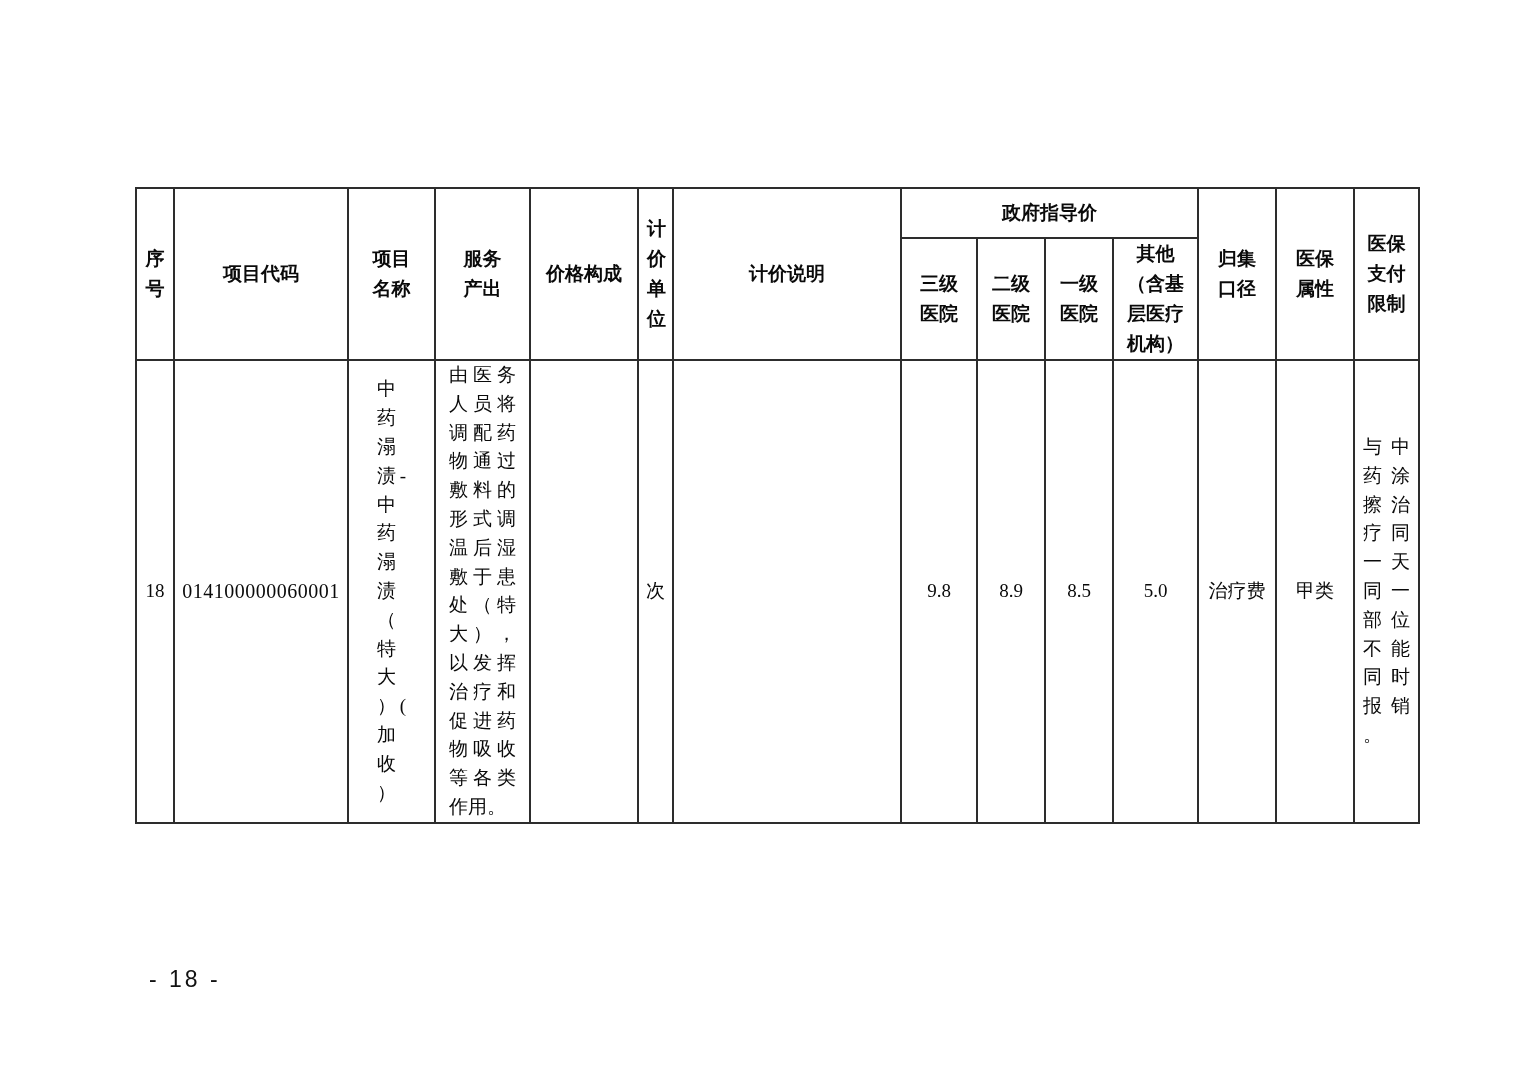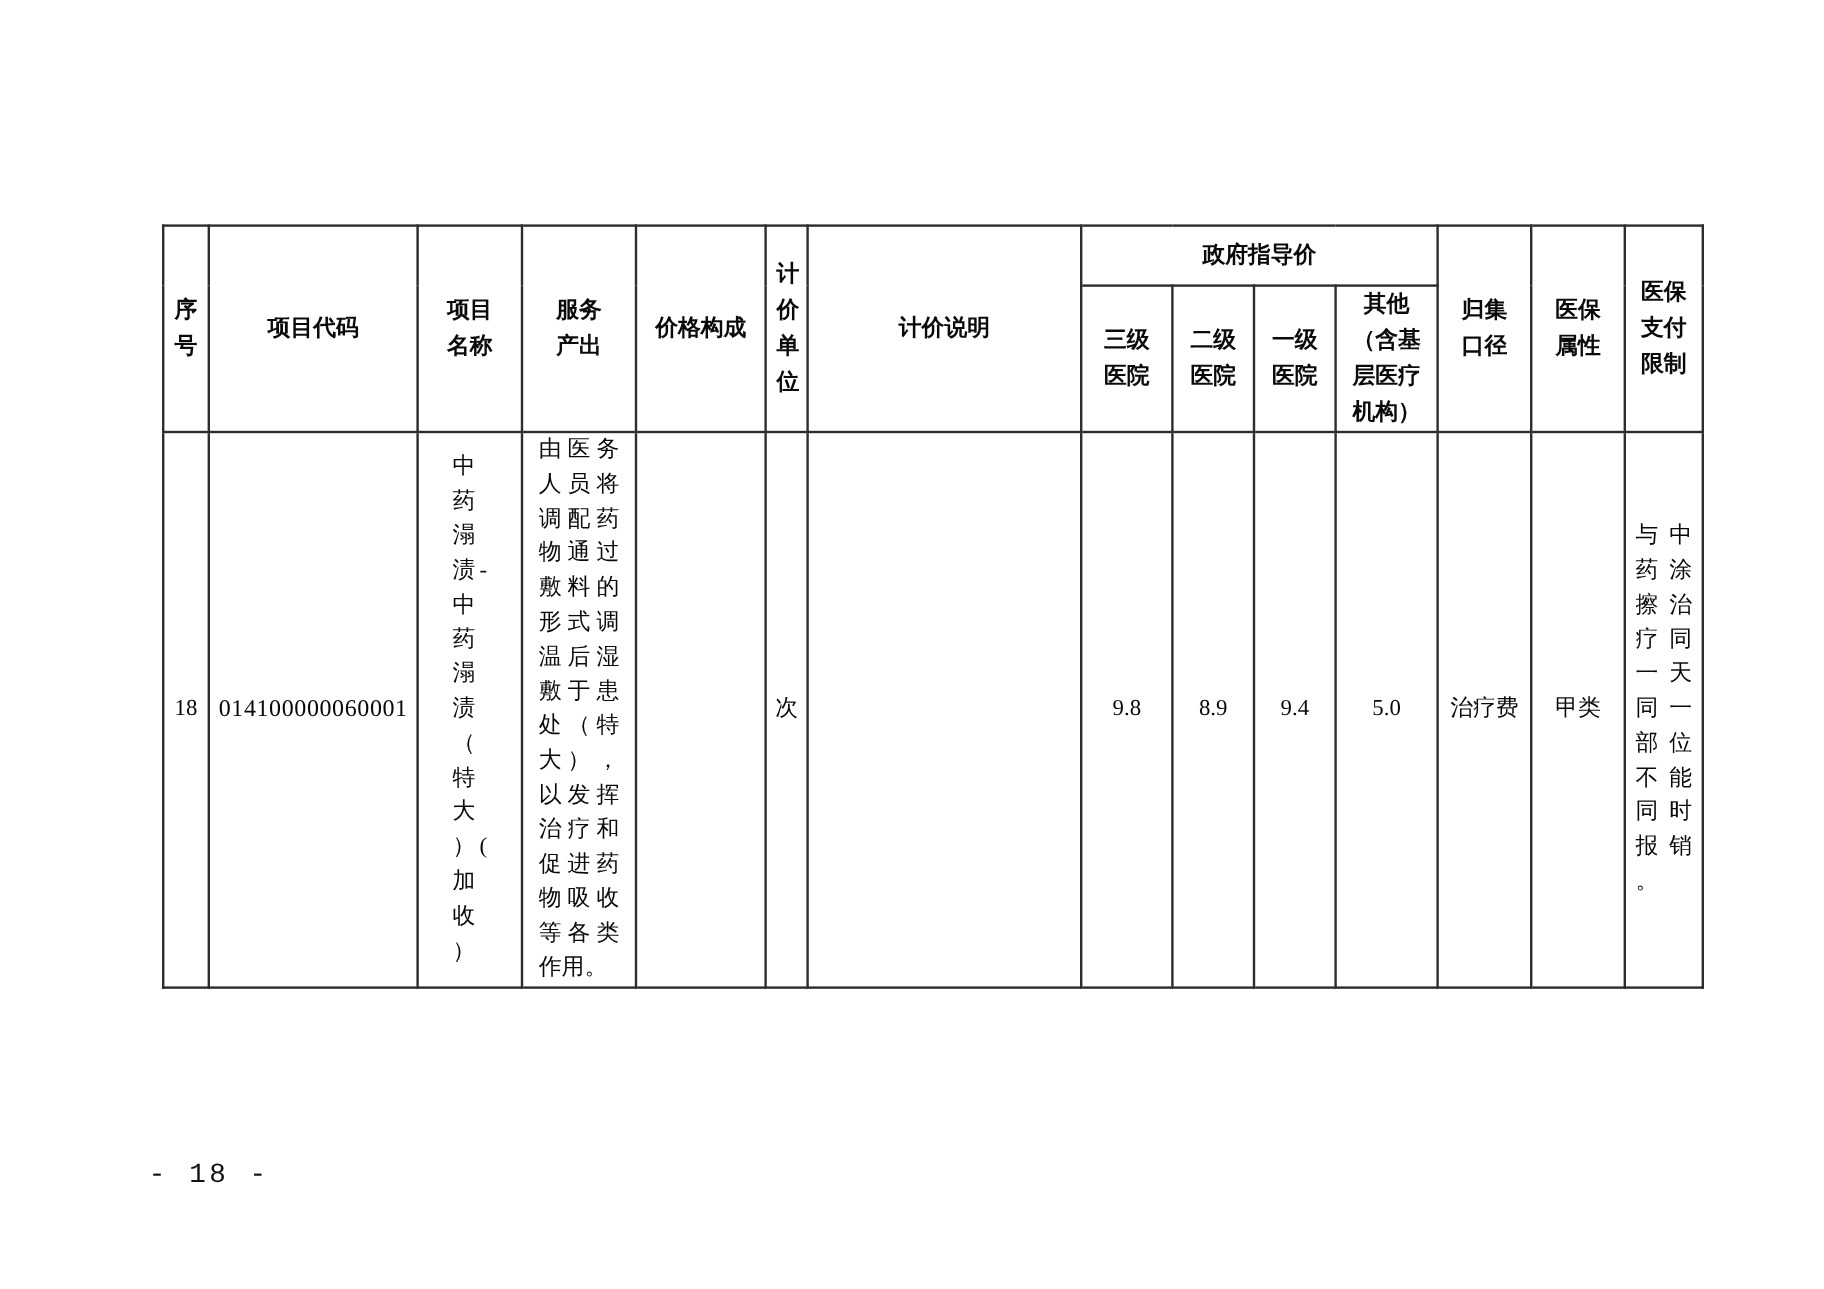--- a/index.html
+++ b/index.html
@@ -55,23 +55,23 @@
     line-break: anywhere;
   }
   .price-table td.dt.name-cell   { padding: 0 28px; }
   .price-table td.dt.output-cell { padding: 0 13px; }
   .price-table td.dt.limit-cell  { padding: 0 8px; margin-left: 44px; }
   tr.r-top  { height: 50px; }
   tr.r-sub  { height: 120px; }
   tr.r-data { height: 461px; }
   .footer-pagenum {
     position: absolute;
-    left: 124px;
+    left: 149px;
     top: 966px;
-    font-family: Liberation Mono, monospace;
+    font-family: Liberation Sans, sans-serif;
     font-size: 23px;
     letter-spacing: 3px;
     color: #111111;
     white-space: pre;
   }
 </style>
 </head>
 <body>
 
 <div class="page">
@@ -119,21 +119,21 @@
     <tr class="r-data">
       <td class="dt">18</td>
       <td class="dt code">014100000060001</td>
       <td class="dt just name-cell">中药溻渍-中药溻渍（特大）(加收）</td>
       <td class="dt just output-cell">由医务人员将调配药物通过敷料的形式调温后湿敷于患处（特大），以发挥治疗和促进药物吸收等各类作用。</td>
       <td class="dt"></td>
       <td class="dt">次</td>
       <td class="dt"></td>
       <td class="dt">9.8</td>
       <td class="dt">8.9</td>
-      <td class="dt">9.4</td>
+      <td class="dt">8.5</td>
       <td class="dt">5.0</td>
       <td class="dt">治疗费</td>
       <td class="dt">甲类</td>
       <td class="dt just limit-cell">与中药涂擦治疗同一天同一部位不能同时报销。</td>
     </tr>
   </tbody>
     </table>
 
   <div class="footer-pagenum">- 18 -</div>
 

